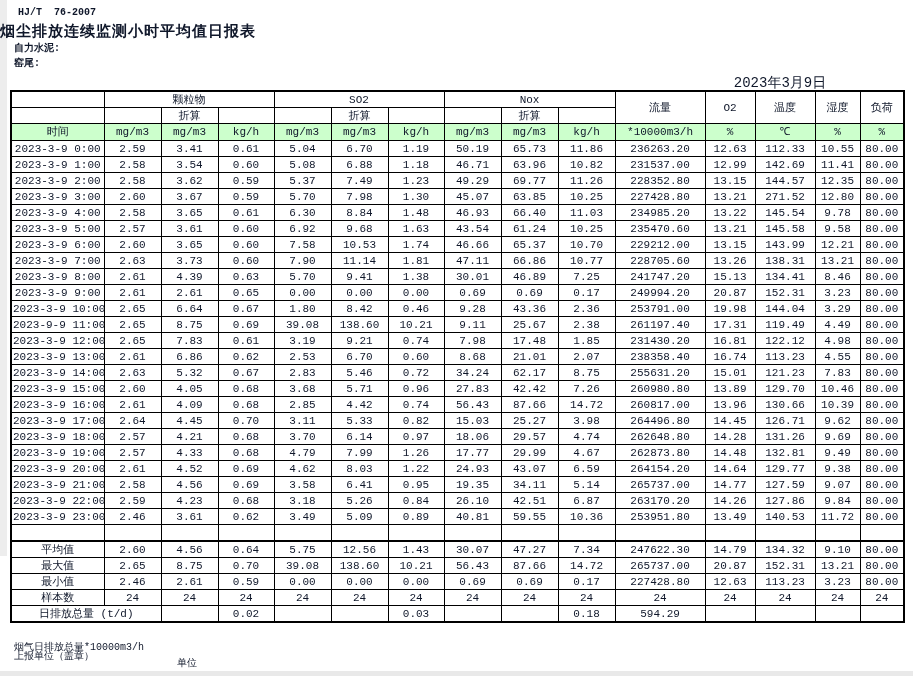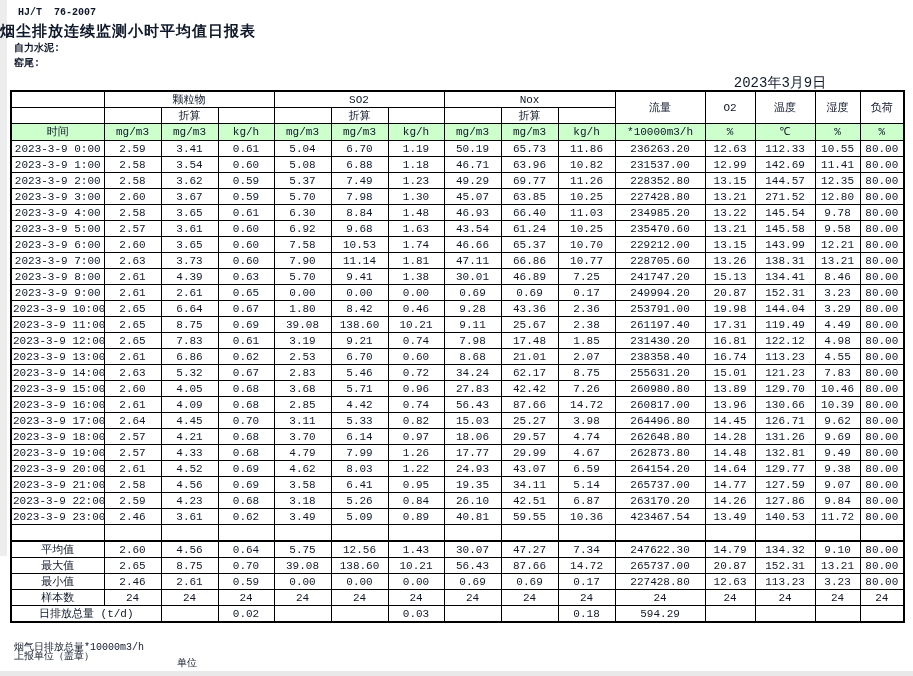--- a/index.html
+++ b/index.html
@@ -282,21 +282,21 @@
           <td>9.28</td>
           <td>43.36</td>
           <td>2.36</td>
           <td>253791.00</td>
           <td>19.98</td>
           <td>144.04</td>
           <td>3.29</td>
           <td>80.00</td>
         </tr>
         <tr>
-          <td>2023-3-9 11:00</td>
+          <td>2023-9-9 11:00</td>
           <td>2.65</td>
           <td>8.75</td>
           <td>0.69</td>
           <td>39.08</td>
           <td>138.60</td>
           <td>10.21</td>
           <td>9.11</td>
           <td>25.67</td>
           <td>2.38</td>
           <td>261197.40</td>
@@ -496,21 +496,21 @@
           <td>2023-3-9 23:00</td>
           <td>2.46</td>
           <td>3.61</td>
           <td>0.62</td>
           <td>3.49</td>
           <td>5.09</td>
           <td>0.89</td>
           <td>40.81</td>
           <td>59.55</td>
           <td>10.36</td>
-          <td>423467.54</td>
+          <td>253951.80</td>
           <td>13.49</td>
           <td>140.53</td>
           <td>11.72</td>
           <td>80.00</td>
         </tr>
         <tr class="spacer-row">
           <td></td>
           <td></td>
           <td></td>
           <td></td>

